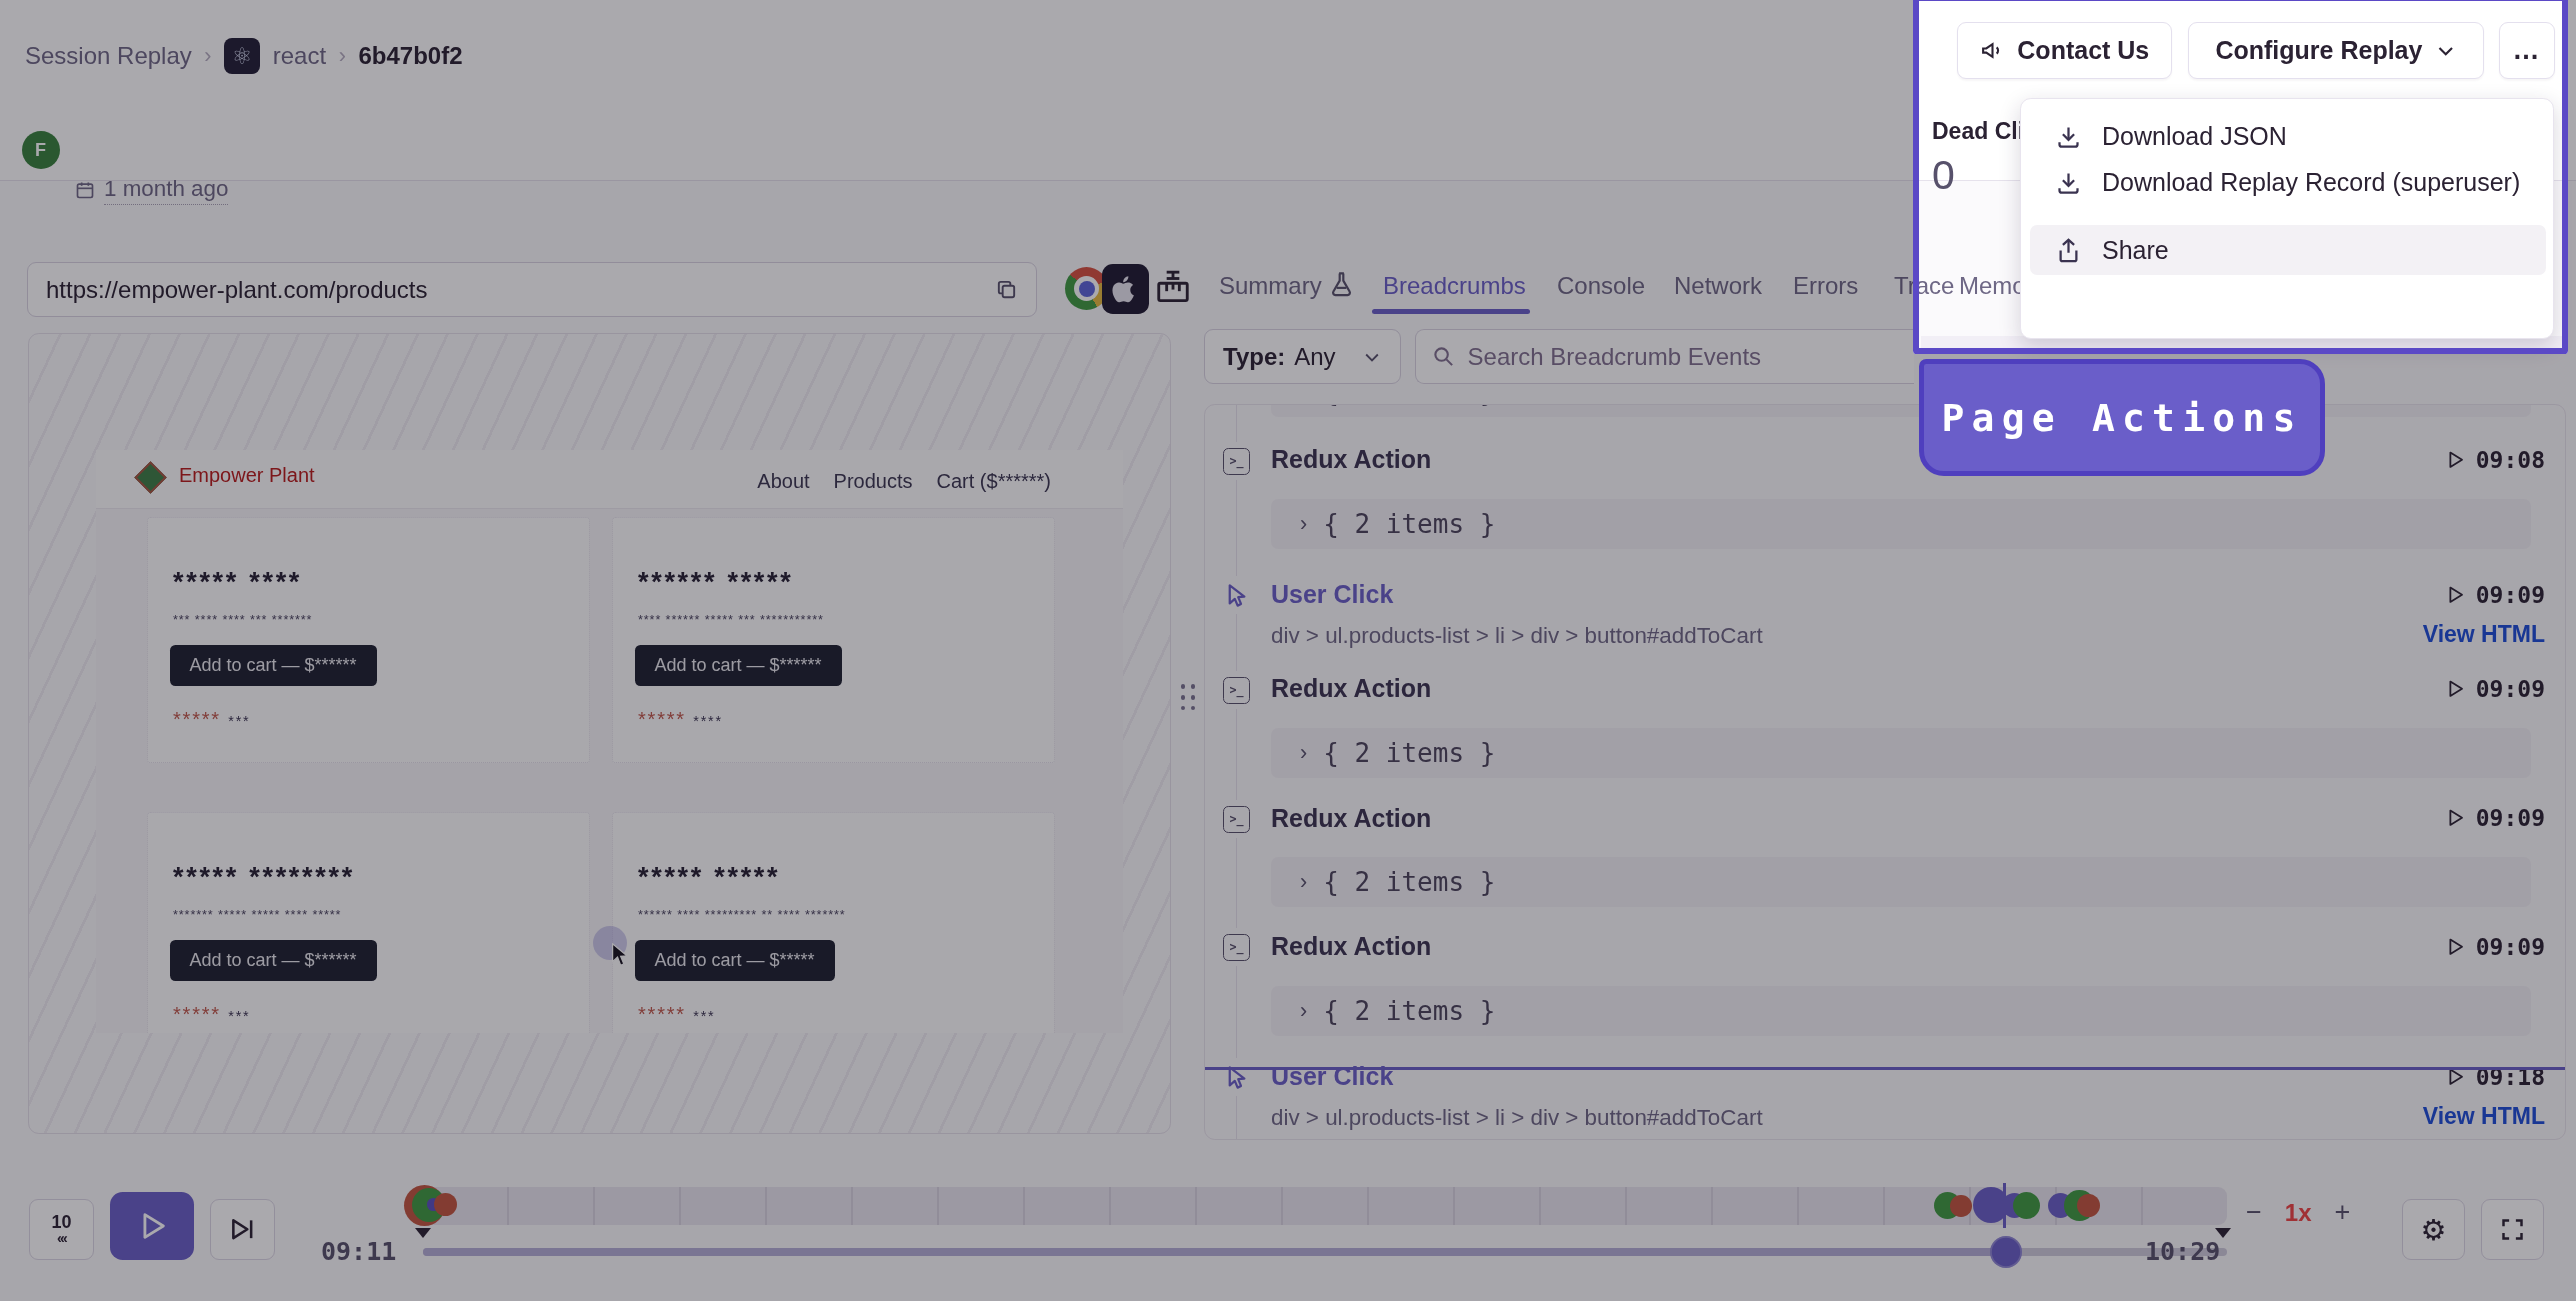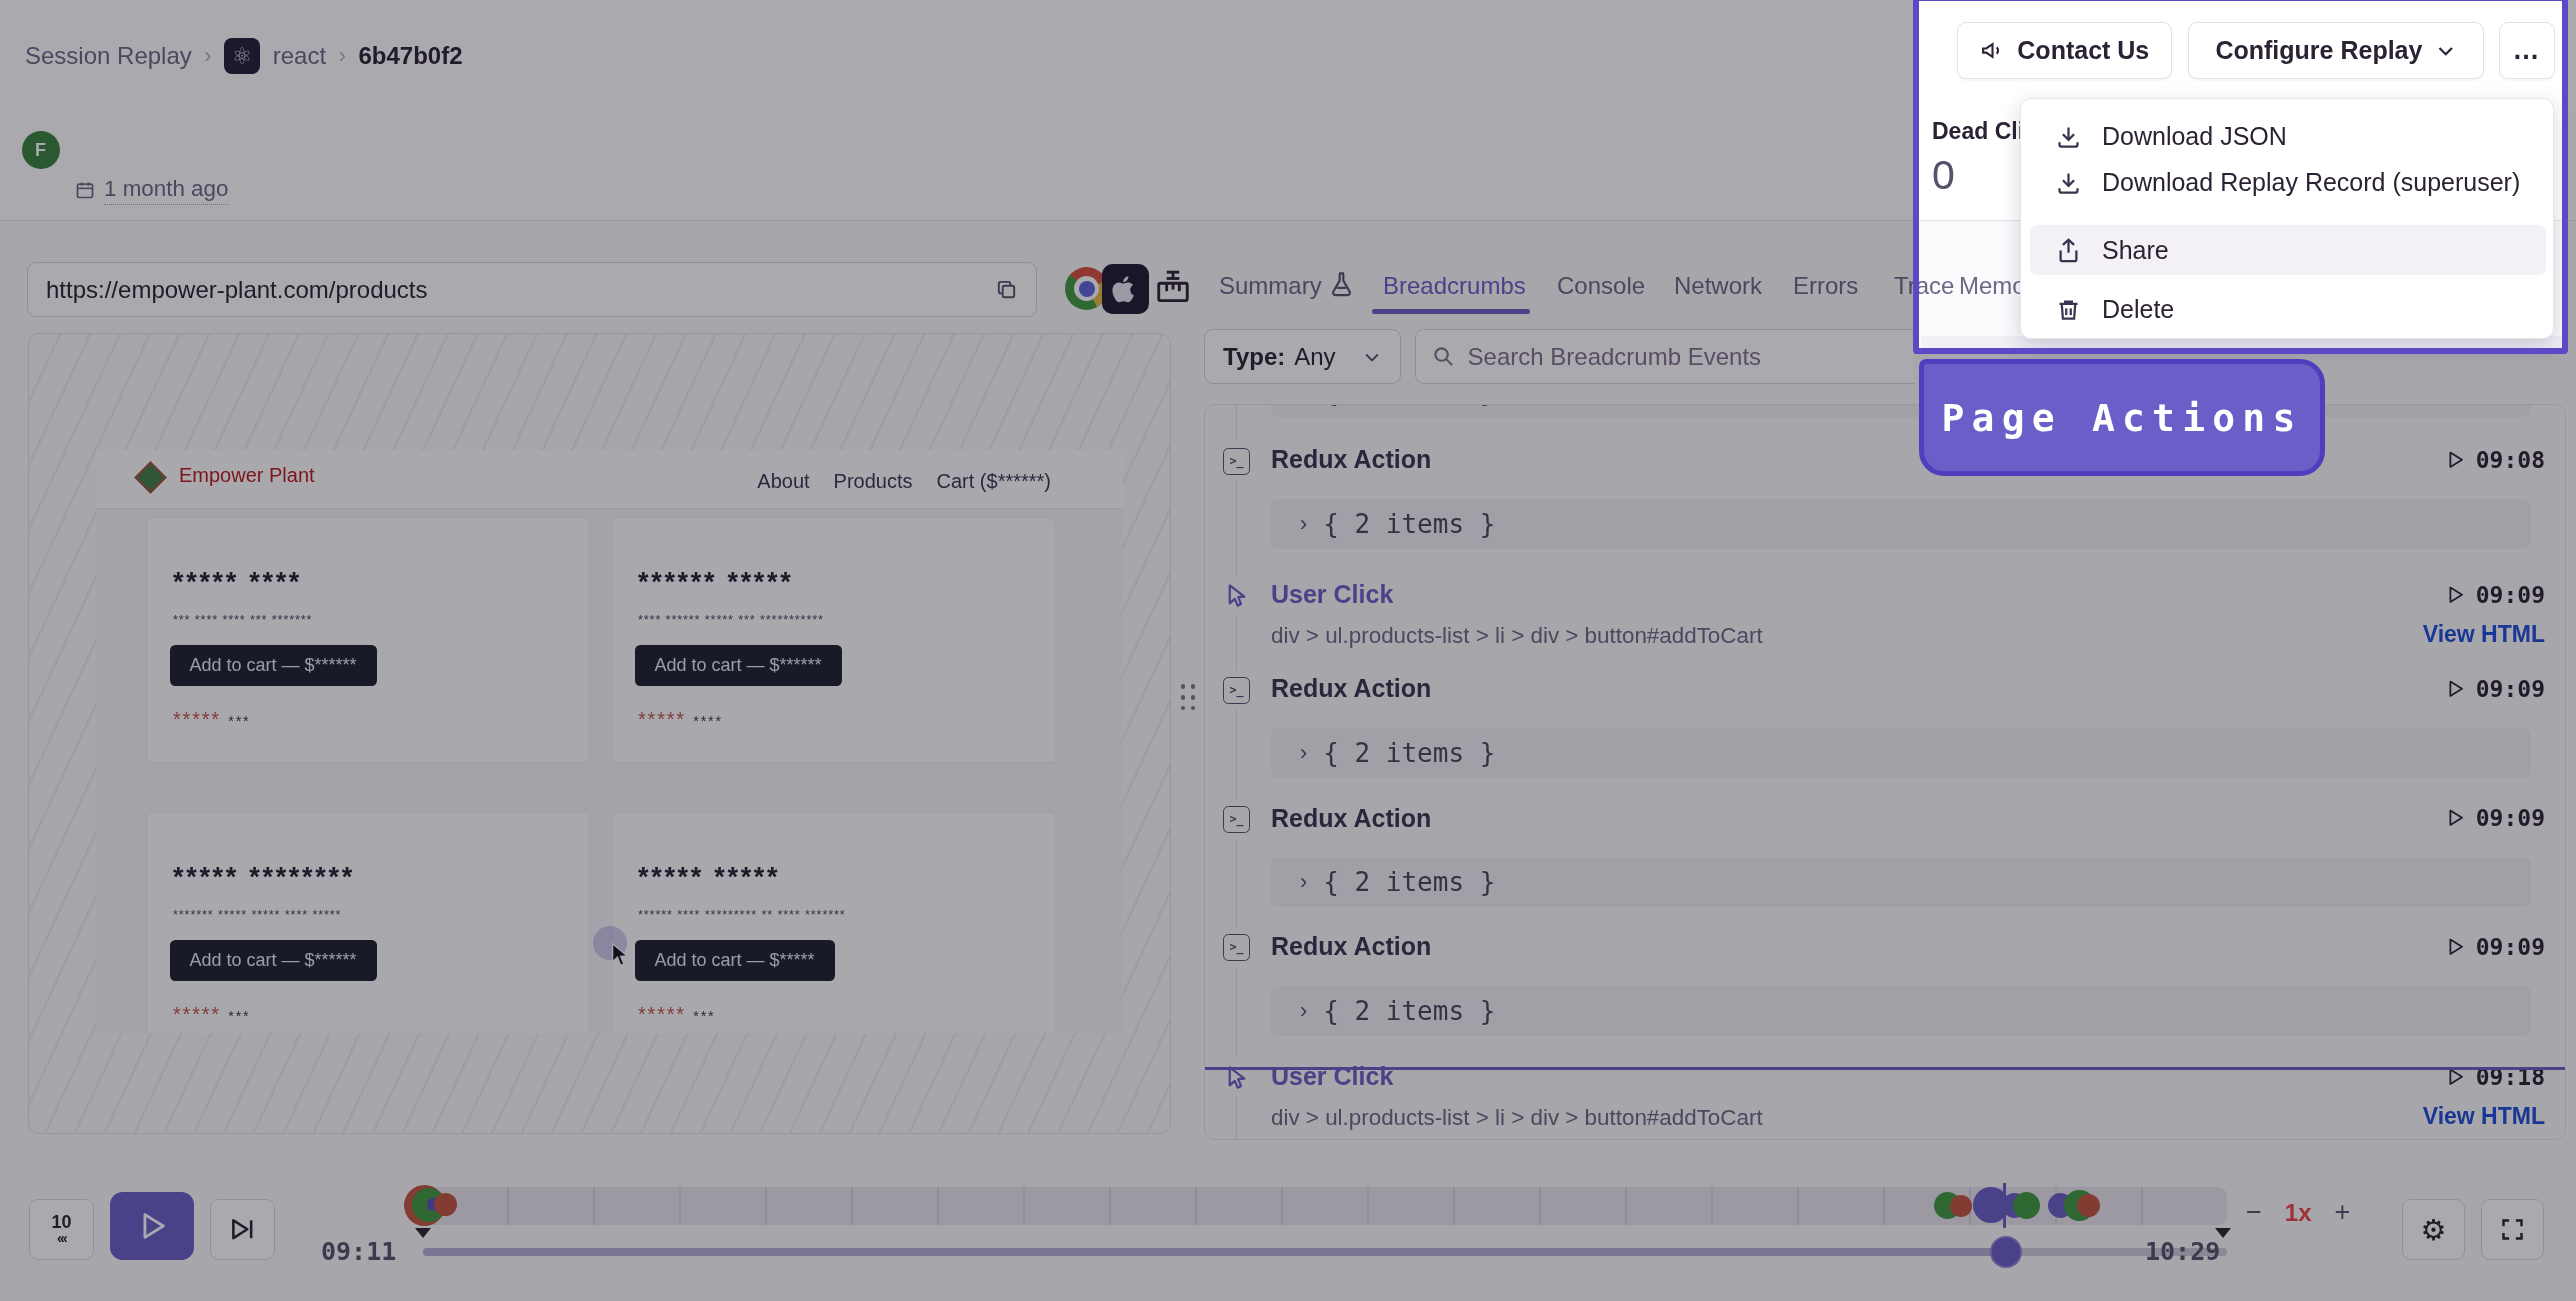--- a/index.html
+++ b/index.html
@@ -1,20 +1,20 @@
 <!DOCTYPE html>
 <html style="font-size:14.4px"><head>
 <meta charset="utf-8">
 <style>
   * { margin:0; padding:0; box-sizing:border-box; }
   html,body { width:2576px; height:1301px; overflow:hidden; }
   body { font-family:"Liberation Sans", sans-serif; background:#fbfafc; position:relative; color:#2b2233; }
 
   
-  #header { position:absolute; left:0; top:0; width:2576px; height:221px; background:#ffffff; border-bottom:1.8px solid #e6e2ec; }
+  #header { position:absolute; left:0; top:0; width:2576px; height:181px; background:#ffffff; border-bottom:1.8px solid #e6e2ec; }
   #crumbs { position:absolute; left:25px; top:38px; height:36px; display:flex; align-items:center; gap:12.6px; font-size:24px; color:#6e6785; }
   #crumbs .sep { color:#b4acbf; font-size:21.5px; }
   #crumbs .proj-icon { width:36px; height:36px; border-radius:8px; background:#221e36; display:flex; align-items:center; justify-content:center; color:#cdd3e8; font-size:23px; }
   #crumbs .leaf { color:#2b2233; font-weight:bold; }
   #avatar { position:absolute; left:21.5px; top:131px; width:38px; height:38px; border-radius:50%; background:#38803c; color:#fff; font-size:18px; font-weight:bold; display:flex; align-items:center; justify-content:center; }
   #page-title { position:absolute; left:74px; top:110px; font-size:39px; font-weight:bold; color:#2b2233; }
   #seen-row { position:absolute; left:75px; top:176px; display:flex; align-items:center; gap:9px; color:#6e6785; font-size:22.4px; }
   #seen-row .when { border-bottom:1.8px dotted #aaa2b6; padding-bottom:1.8px; }
 
   
@@ -469,30 +469,20 @@
       <div class="menu-item hl" style="top: 126px;">
         <span>
           <svg width="27" height="27" viewBox="0 0 24 24" fill="none" stroke="#3a3350" stroke-width="2">
             <path d="M12 14V3"></path>
             <polyline points="7,7 12,2.5 17,7"></polyline>
             <path d="M5 12v8a1.5 1.5 0 0 0 1.5 1.5h11A1.5 1.5 0 0 0 19 20v-8"></path>
           </svg>
         </span>
         <span>Share</span>
       </div>
-      <div class="menu-item" style="top: 185px;">
-        <span>
-          <svg width="27" height="27" viewBox="0 0 24 24" fill="none" stroke="#3a3350" stroke-width="2">
-            <path d="M4 7h16M9 7V5h6v2M6 7l1 13h10l1-13"></path>
-            <line x1="10" y1="11" x2="10" y2="17"></line>
-            <line x1="14" y1="11" x2="14" y2="17"></line>
-          </svg>
-        </span>
-        <span>Delete</span>
-      </div>
     </div>
 
   <div id="spotlight"></div>
   <div id="callout">
     <span>Page Actions</span>
   </div>
 </div>
 
 
 </body></html>

